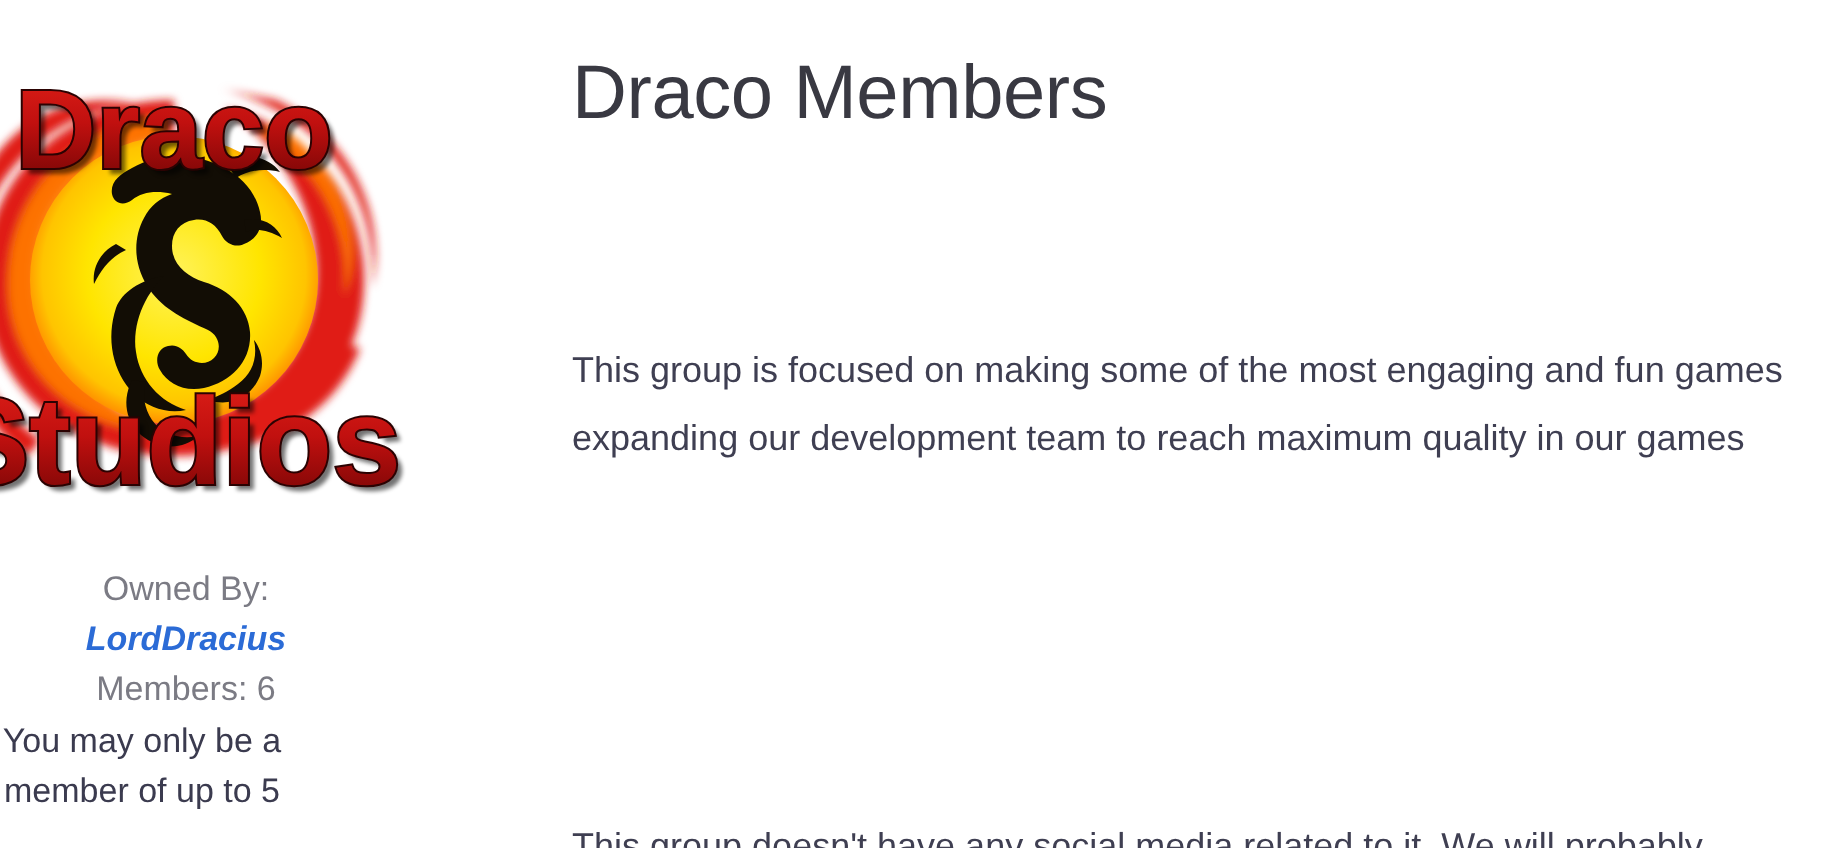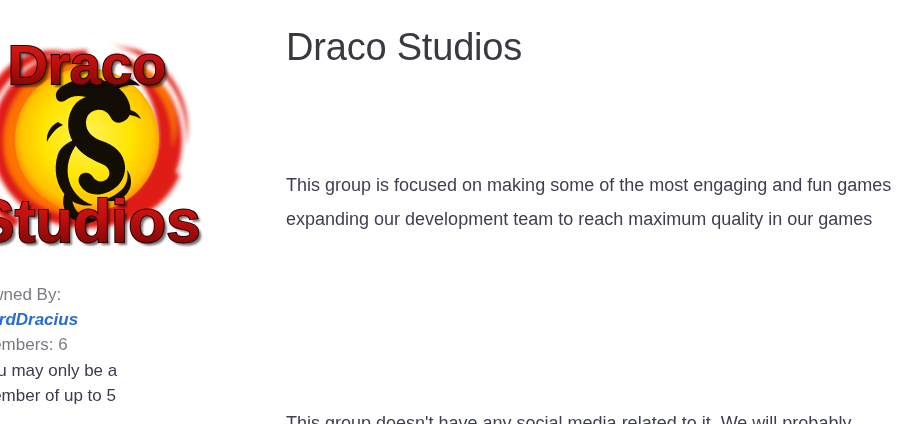--- a/index.html
+++ b/index.html
@@ -17,20 +17,21 @@
   }
 
   
   .left-col {
     position: absolute;
     left: 0;
     top: 0;
     width: 250px;
     height: 424px;
     overflow: hidden;
+    text-align: center;
   }
 
   
   .emblem {
     position: absolute;
     left: -38px;
     top: 14px;
     width: 250px;
     height: 250px;
     overflow: hidden;
@@ -185,21 +186,21 @@
     <span class="meta-owned-label">Owned By:</span>
     <a class="meta-owner-link" href="#">LordDracius</a>
     <span class="meta-members">Members: 6</span>
     <span class="meta-limit">You may only be a member of up to 5</span>
   </div>
 
 </div>
 
 <div class="main-col">
 
-  <h1 class="group-title">Draco Studios</h1>
+  <h1 class="group-title">Draco Members</h1>
 
   <div class="group-desc">
     <div class="desc-para">This group is focused on making some of the most engaging and fun games
 expanding our development team to reach maximum quality in our games</div>
     <div class="desc-gap"></div>
     <div class="desc-para">This group doesn't have any social media related to it. We will probably
 some point.</div>
     
     
   </div>

